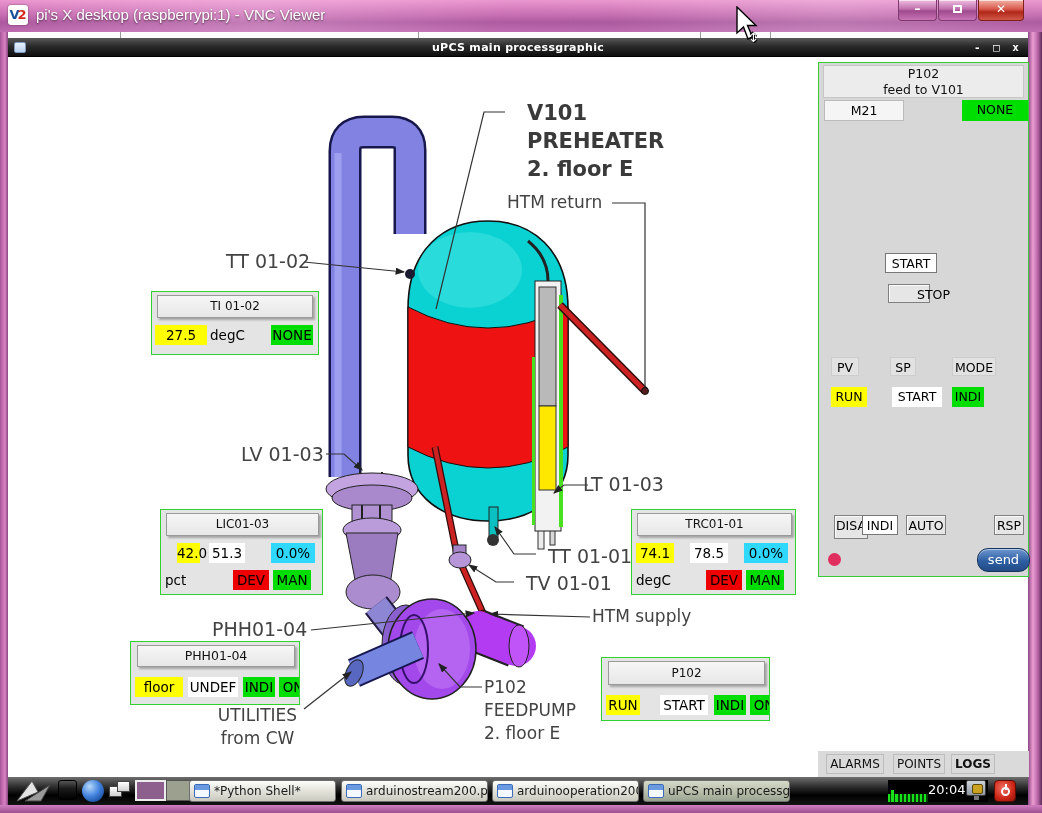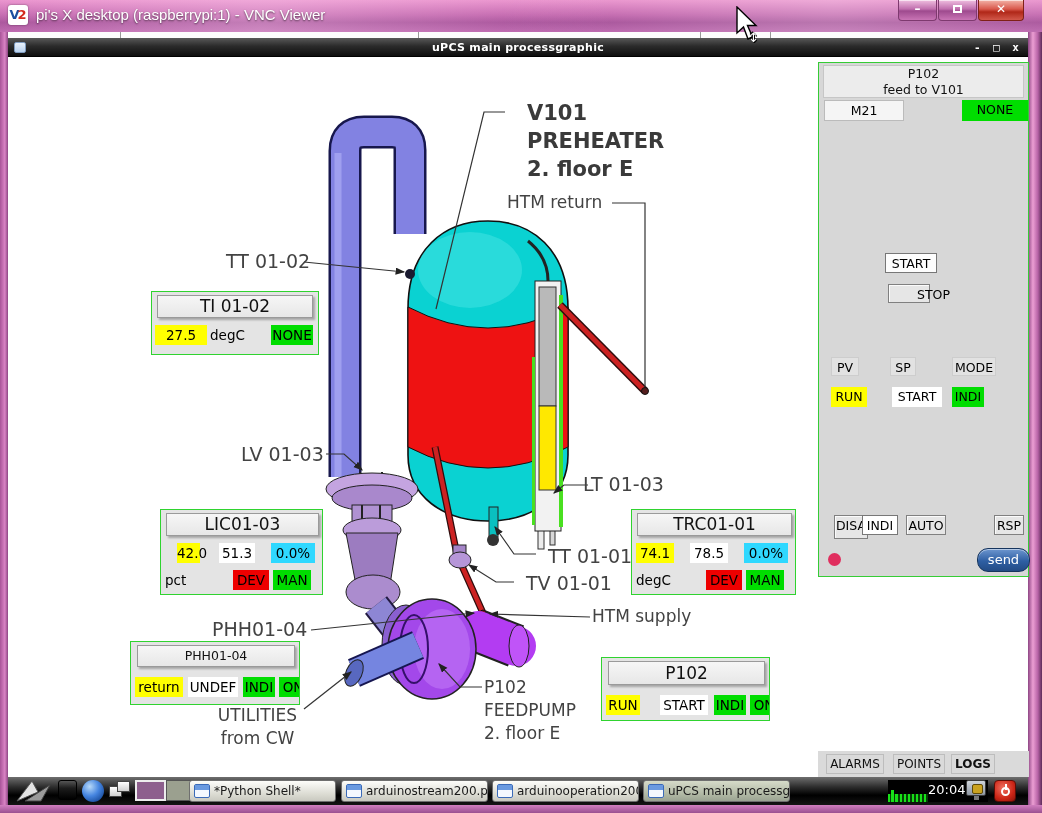--- a/index.html
+++ b/index.html
@@ -69,21 +69,21 @@
   
   .glabel { position:absolute; color:#434343; white-space:nowrap; }
   .v101 { font-size:21px; font-weight:bold; line-height:28px; color:#3a3a3a; }
   .l19 { font-size:19px; } .l17 { font-size:17px; }
   .center { text-align:center; }
   
   .ipanel { position:absolute; background:#e4e4e4; border:1px solid #2fd32f; overflow:hidden; }
   .ihdr {
     position:absolute; background:linear-gradient(#f6f6f6,#e7e7e7); border:1px solid #9a9a9a;
     box-shadow:2px 2px 2px rgba(0,0,0,.28); text-align:center; color:#111;
-    font-size:17px;
+    font-size:12px;
   }
   .chip { position:absolute; text-align:center; font-size:13.5px; line-height:20px; color:#000; white-space:nowrap; }
   .bg-yellow { background:#ffff00; } .bg-green { background:#00dd00; }
   .bg-cyan { background:#2fd8ff; } .bg-red { background:#ee0000; }
   .bg-white { background:#ffffff; } .bg-none { background:transparent; }
   
   .faceplate { position:absolute; left:818px; top:62px; width:211px; height:515px;
     background:#d7d7d7; border:1px solid #35cc35; }
   .fp-header { position:absolute; left:4px; top:2px; width:201px; height:33px;
     background:#ececec; border:1px solid #c6c6c6; text-align:center;
@@ -306,40 +306,40 @@
   <div class="ipanel" style="left:151px;top:291px;width:168px;height:64px;">
     <div class="ihdr" style="left:5px;top:3px;width:156px;height:23px;line-height:21px;">TI 01-02</div>
     <div class="chip bg-yellow" style="left:3px;top:33px;width:52px;">27.5</div>
     <div class="chip bg-none" style="left:58px;top:33px;">degC</div>
     <div class="chip bg-green" style="left:119px;top:33px;width:42px;">NONE</div>
   </div>
 
   <div class="ipanel" style="left:160px;top:509px;width:163px;height:86px;">
     <div class="ihdr" style="left:5px;top:3px;width:153px;height:23px;line-height:21px;">LIC01-03</div>
     <div class="chip bg-yellow" style="left:16px;top:33px;width:23px;">42.0</div>
-    <div class="chip bg-white" style="left:58px;top:33px;width:36px;">51.3</div>
+    <div class="chip bg-white" style="left:48px;top:33px;width:36px;">51.3</div>
     <div class="chip bg-cyan" style="left:110px;top:33px;width:44px;">0.0%</div>
     <div class="chip bg-none" style="left:4px;top:60px;">pct</div>
     <div class="chip bg-red" style="left:72px;top:60px;width:36px;">DEV</div>
     <div class="chip bg-green" style="left:112px;top:60px;width:38px;">MAN</div>
   </div>
 
   <div class="ipanel" style="left:631px;top:509px;width:165px;height:86px;">
     <div class="ihdr" style="left:5px;top:3px;width:155px;height:23px;line-height:21px;">TRC01-01</div>
     <div class="chip bg-yellow" style="left:4px;top:33px;width:38px;">74.1</div>
     <div class="chip bg-white" style="left:58px;top:33px;width:38px;">78.5</div>
     <div class="chip bg-cyan" style="left:112px;top:33px;width:44px;">0.0%</div>
     <div class="chip bg-none" style="left:4px;top:60px;">degC</div>
     <div class="chip bg-red" style="left:74px;top:60px;width:36px;">DEV</div>
     <div class="chip bg-green" style="left:114px;top:60px;width:38px;">MAN</div>
   </div>
 
   <div class="ipanel" style="left:130px;top:641px;width:170px;height:64px;">
     <div class="ihdr" style="left:6px;top:3px;width:158px;height:22px;line-height:20px;font-size:12.5px;">PHH01-04</div>
-    <div class="chip bg-yellow" style="left:4px;top:35px;width:48px;">return</div>
+    <div class="chip bg-yellow" style="left:4px;top:35px;width:48px;">floor</div>
     <div class="chip bg-white" style="left:57px;top:35px;width:50px;">UNDEF</div>
     <div class="chip bg-green" style="left:112px;top:35px;width:32px;">INDI</div>
     <div class="chip bg-green" style="left:148px;top:35px;width:28px;">ON</div>
   </div>
 
   <div class="ipanel" style="left:601px;top:657px;width:169px;height:64px;">
     <div class="ihdr" style="left:6px;top:3px;width:157px;height:24px;line-height:22px;">P102</div>
     <div class="chip bg-yellow" style="left:4px;top:37px;width:34px;">RUN</div>
     <div class="chip bg-white" style="left:58px;top:37px;width:48px;">START</div>
     <div class="chip bg-green" style="left:112px;top:37px;width:32px;">INDI</div>

